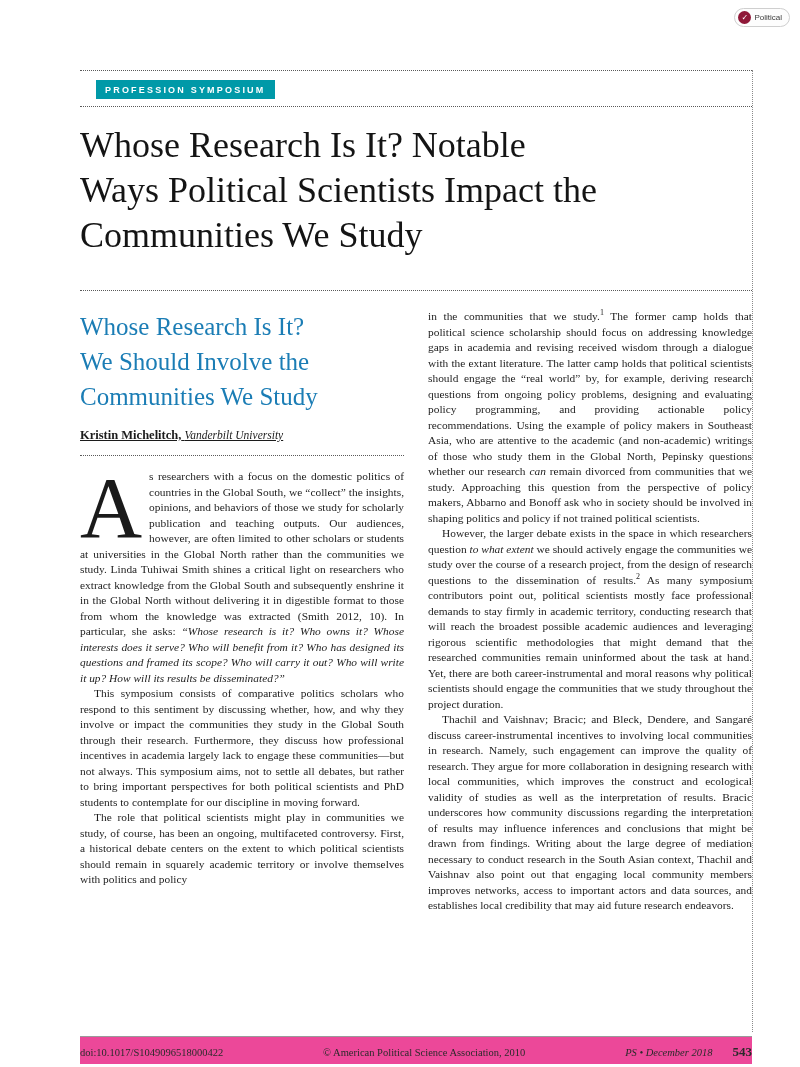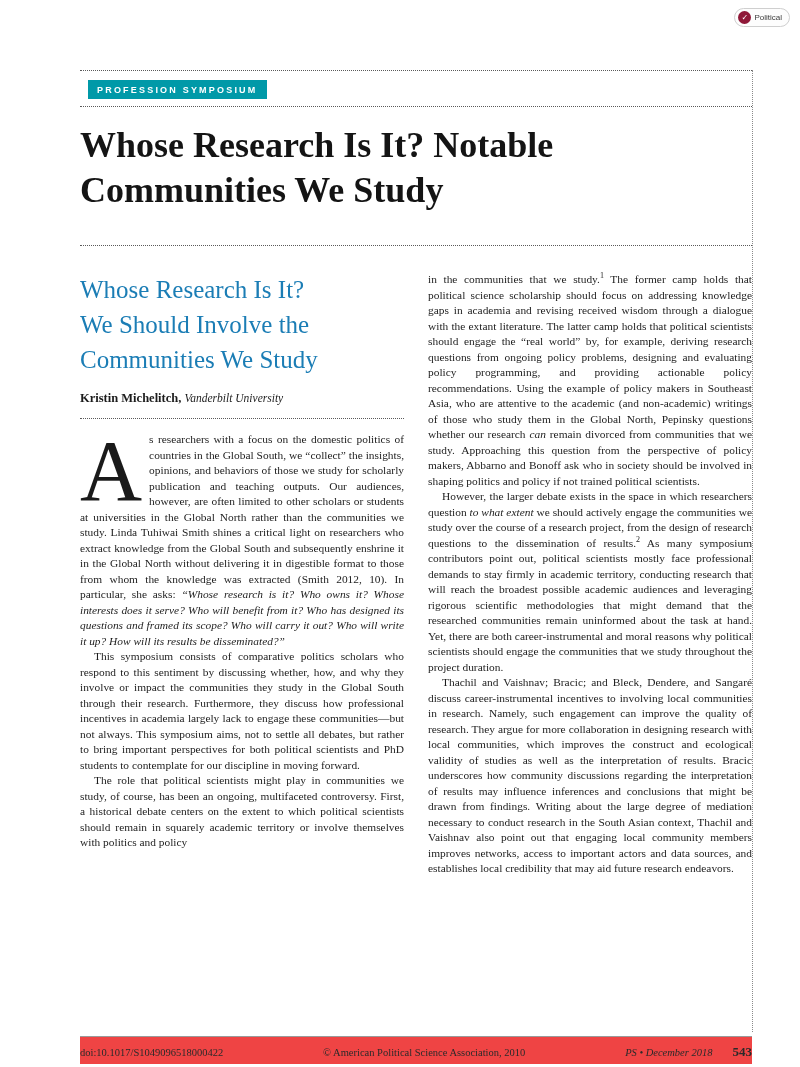--- a/index.html
+++ b/index.html
@@ -19,51 +19,51 @@
   .cm-circle{
     width:13px;height:13px;border-radius:50%;background:#8f1838;color:#fff;
     display:flex;align-items:center;justify-content:center;
     font-family:"Liberation Sans",sans-serif;font-size:8px;line-height:1;
   }
   .cm-text{font-family:"Liberation Sans",sans-serif;font-size:8px;color:#3a3a3a;}
 
   .rule-dotted{border-top:1px dotted #5a5a5a;height:0;}
   .rule-top{margin-top:70px;}
 
-  .kicker{margin:8px 8px 7px;}
+  .kicker{margin:8px 16px 7px;}
   .kicker-badge{
     display:inline-block;background:#0099a8;color:#ffffff;
     font-family:"Liberation Sans",sans-serif;font-size:9px;font-weight:bold;
     letter-spacing:2.2px;padding:5px 9px 4px;
   }
 
-  .title{margin:16px 0 0;font-weight:700;color:#141414;font-size:36px;line-height:45px;}
+  .title{margin:16px 0 0;font-weight:400;color:#141414;font-size:36px;line-height:45px;}
   .title .tline{display:block;}
   .rule-under-title{margin-top:32px;}
 
-  .columns{display:flex;gap:24px;margin-top:26px;height:722px;overflow:hidden;}
+  .columns{display:flex;gap:24px;margin-top:18px;height:722px;overflow:hidden;}
   .col{width:324px;}
 
   .article-heading{margin:0 0 14px;font-weight:400;color:#1b7db5;font-size:25px;line-height:35px;}
   .article-heading .hline{display:block;}
 
-  .author{font-size:12.5px;margin:4px 0 0;}
+  .author{font-size:12.5px;margin:4px 0 0;text-decoration:underline;}
   .author-name{font-weight:bold;}
   .author-affil{font-style:italic;font-size:11.5px;}
   .author-rule{border-top:1px dotted #5a5a5a;margin:12px 0 13px;}
 
   .body-text p{margin:0;text-align:justify;font-size:11.4px;line-height:15.5px;
     hyphens:auto;-webkit-hyphens:auto;}
   .body-text p + p{text-indent:14px;}
   .dropcap{float:left;font-size:86px;line-height:68px;padding:5px 7px 0 0;color:#1a1a1a;}
   .italic{font-style:italic;}
   sup{font-size:8px;line-height:0;vertical-align:super;}
 
   .footer{
-    position:absolute;left:80px;top:1036px;width:672px;height:28px;background:#ef4444;
+    position:absolute;left:80px;top:1036px;width:672px;height:28px;background:#ec4899;
     border-top:1px solid #9a9a9a;padding-top:7px;box-sizing:border-box;
     display:flex;justify-content:space-between;align-items:baseline;font-size:10.5px;color:#2a2a2a;
   }
   .footer-journal{font-style:italic;}
   .footer-page{font-weight:bold;font-size:13px;font-style:normal;margin-left:20px;}
 </style>
 </head>
 <body>
 
 <div class="page">
@@ -80,20 +80,21 @@
     <div class="rule-dotted rule-top"></div>
 
     <div class="kicker">
       <span class="kicker-badge">PROFESSION SYMPOSIUM</span>
     </div>
 
     <div class="rule-dotted"></div>
 
     <h1 class="title">
       <span class="tline">Whose Research Is It? Notable</span>
+      <span class="tline">Ways Political Scientists Impact the</span>
       <span class="tline">Communities We Study</span>
     </h1>
 
     <div class="rule-dotted rule-under-title"></div>
 
     <div class="columns">
 
       <div class="col">
         <h2 class="article-heading">
           <span class="hline">Whose Research Is It?</span>

